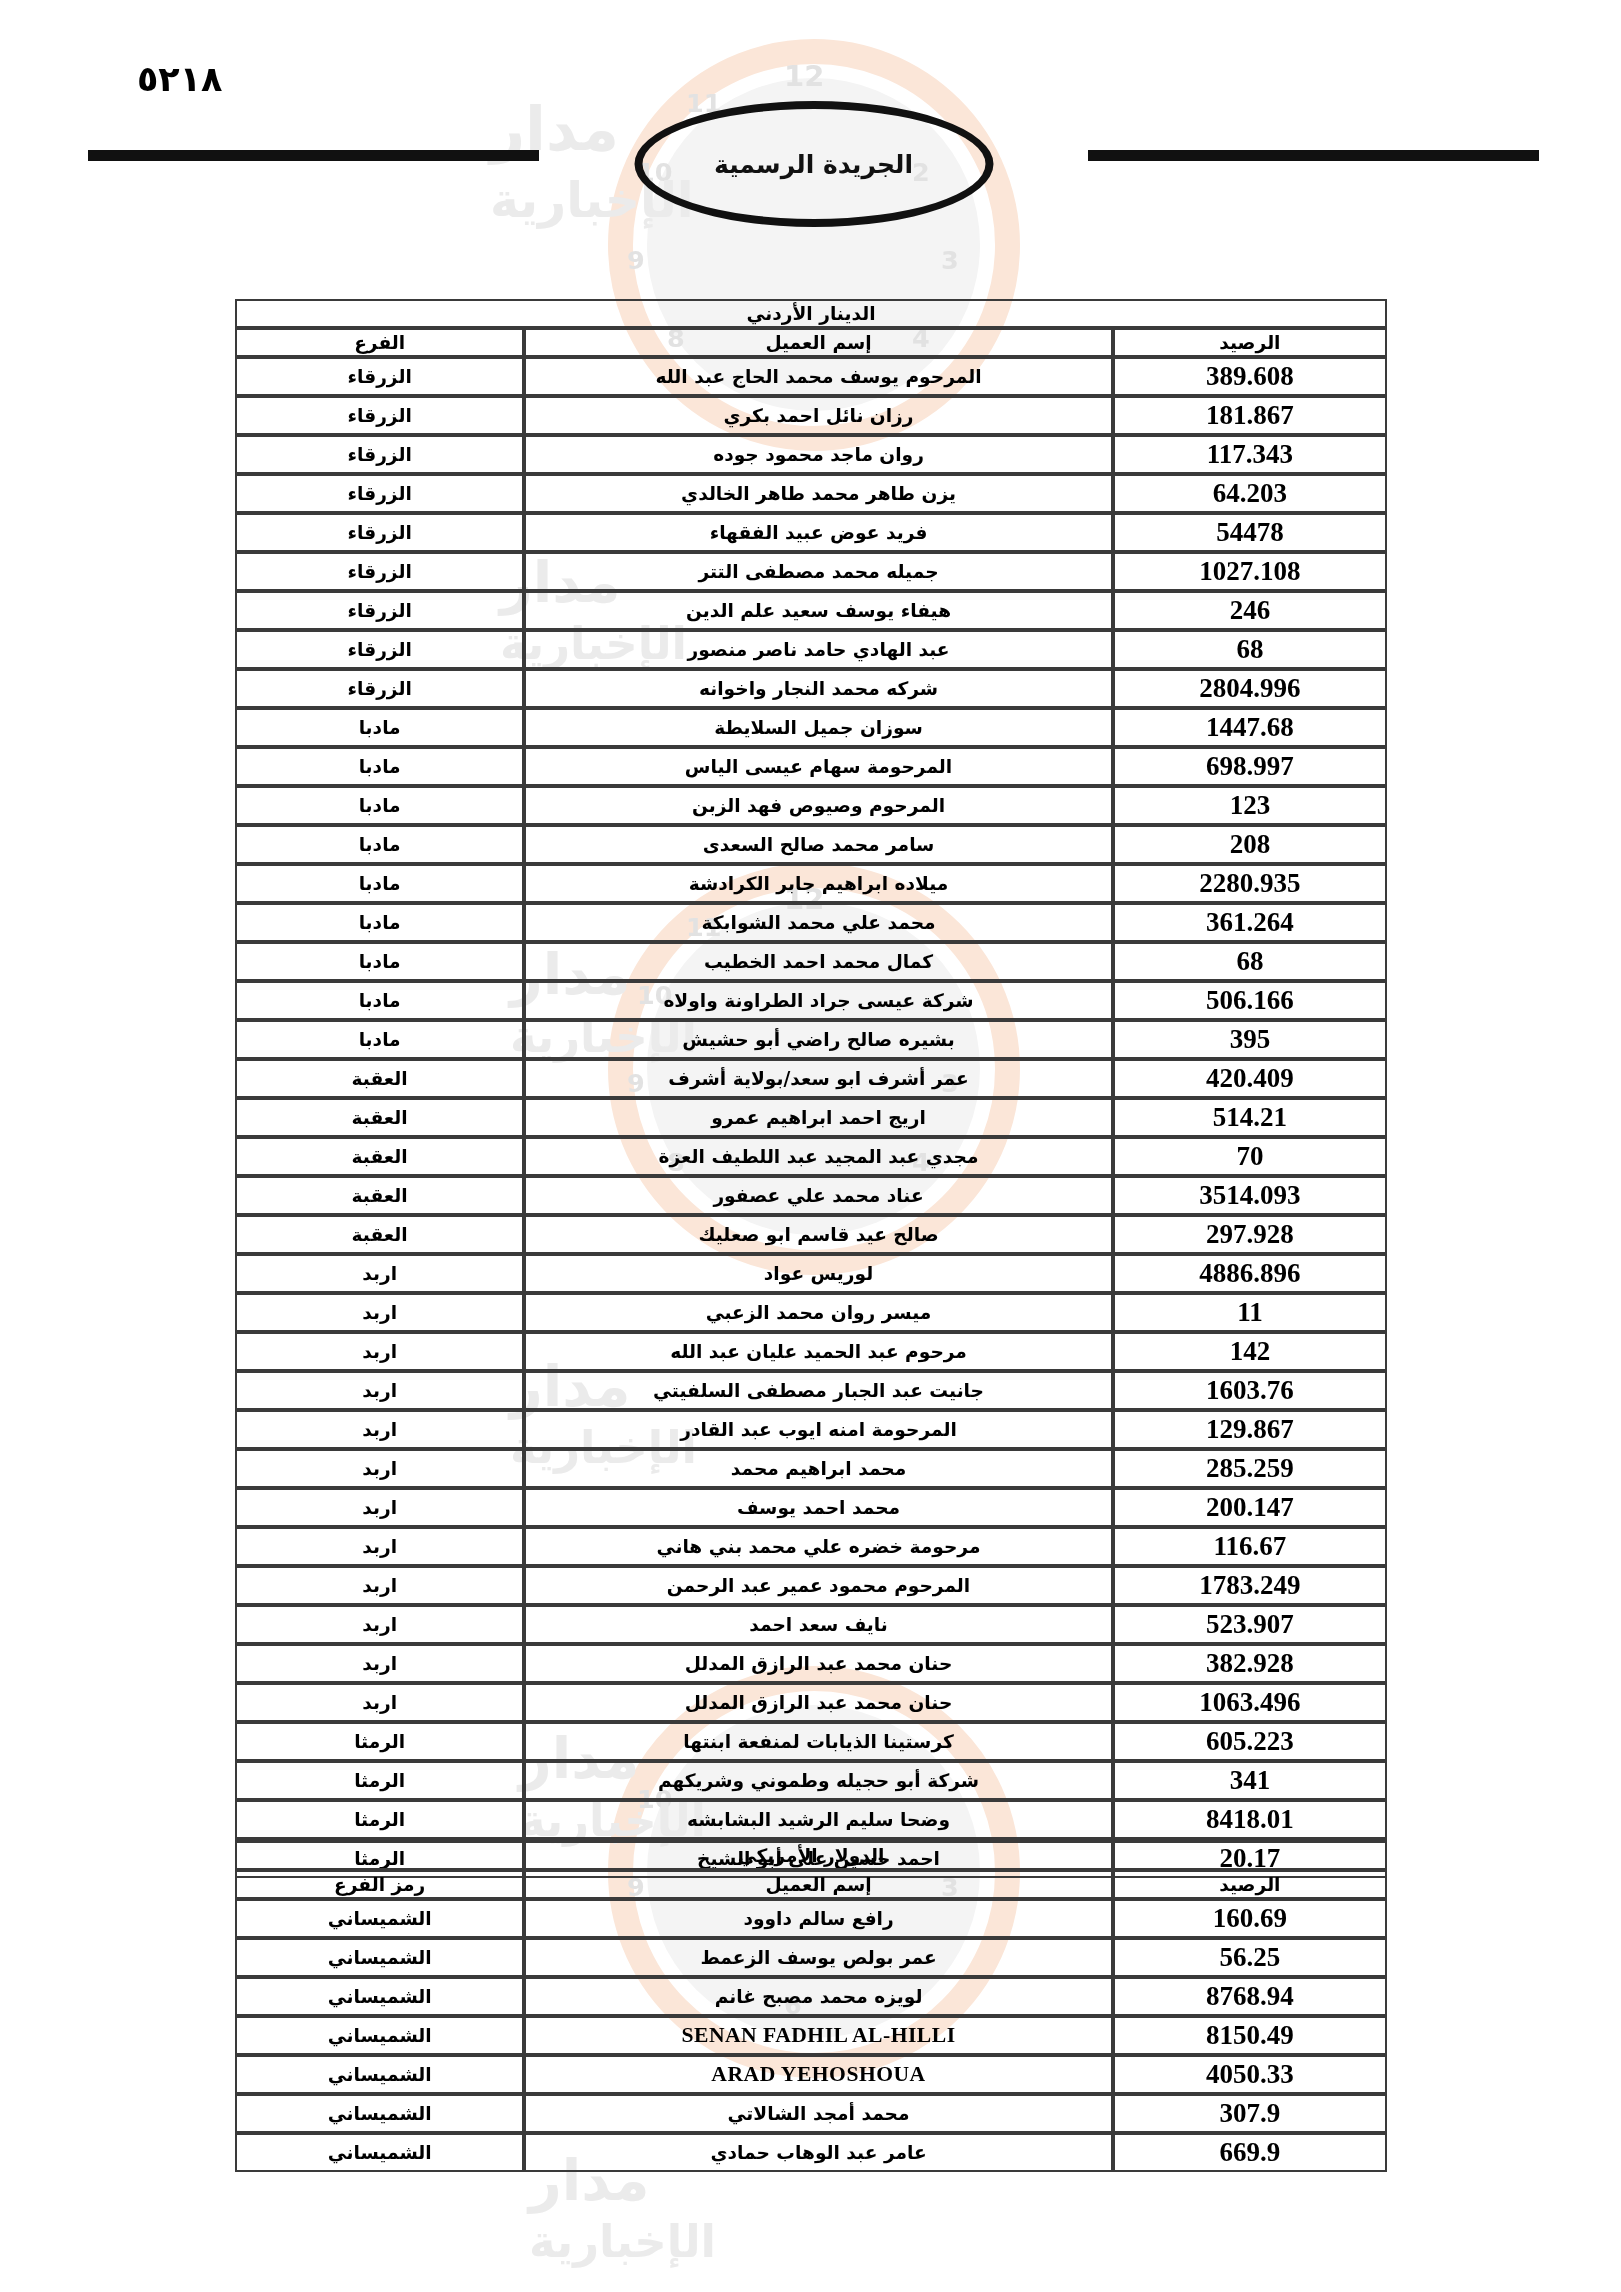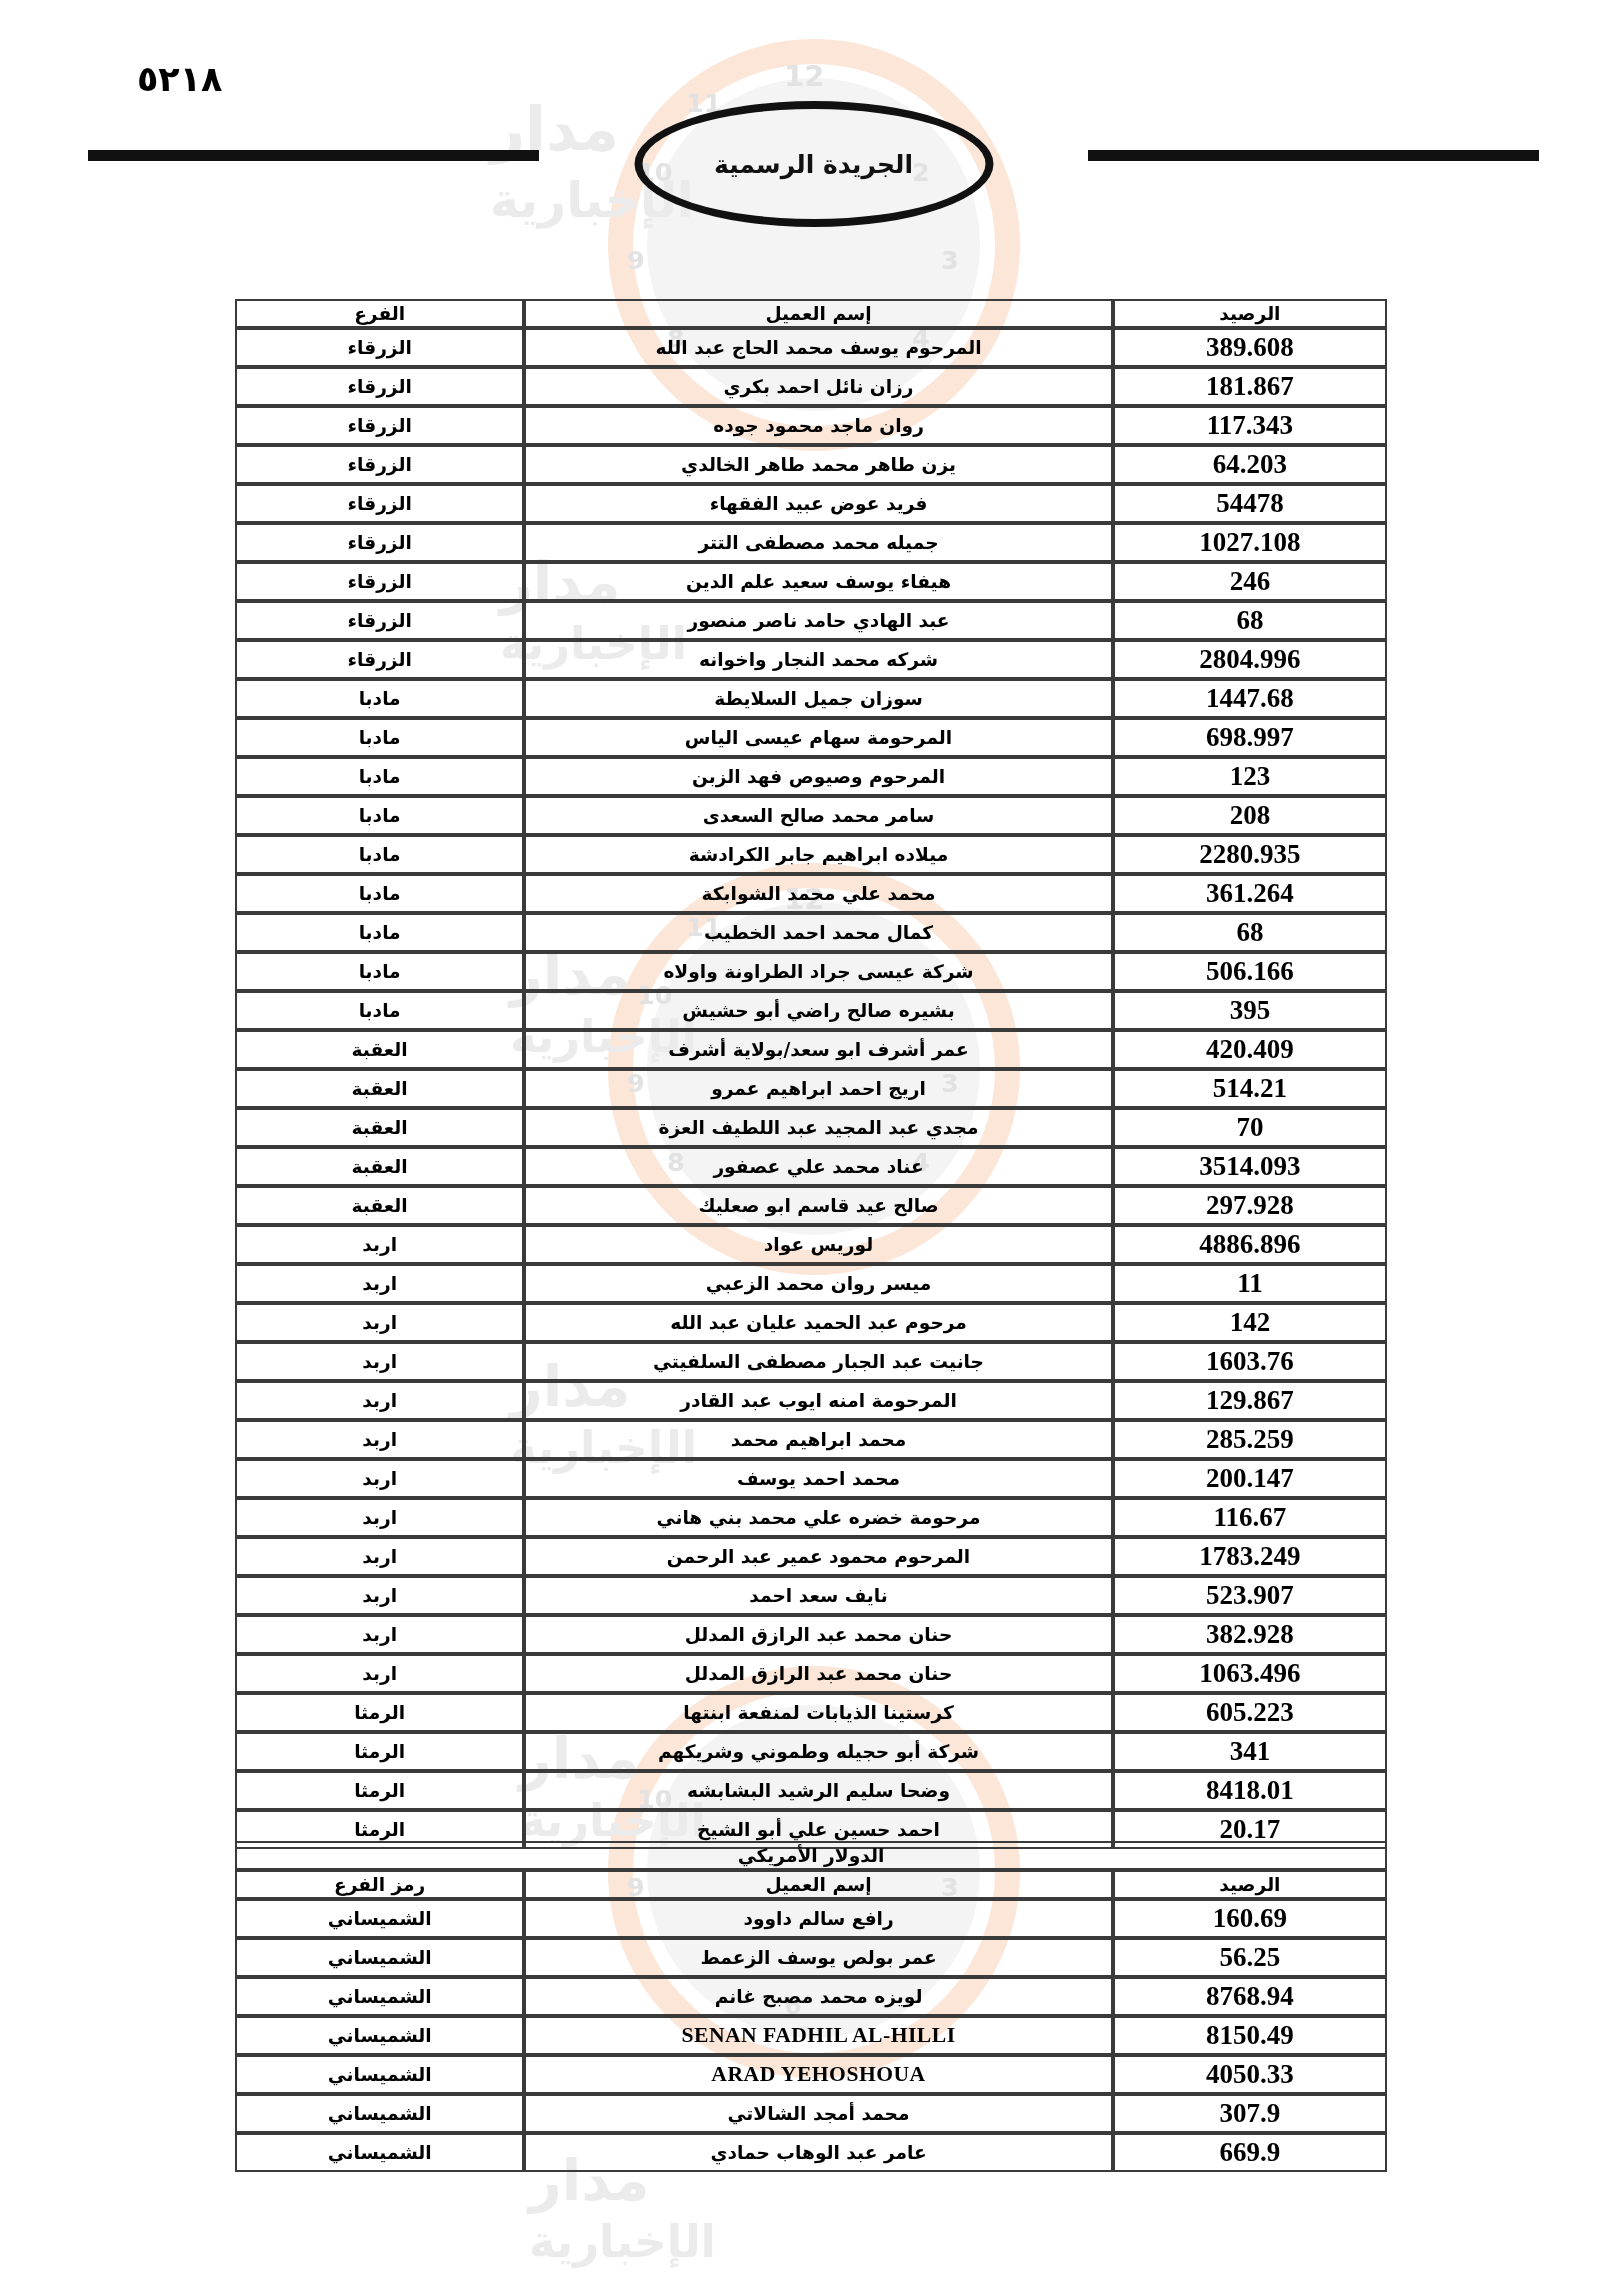--- a/index.html
+++ b/index.html
@@ -222,20 +222,23 @@
   </div>
 
   <div class="table-wrap" id="jod-table-wrap">
     <table class="gz">
       <colgroup>
         <col class="col-balance">
           <col class="col-name">
           <col class="col-branch">
       </colgroup>
       <tbody>
+        <tr class="currency-title">
+          <td colspan="3">الدينار الأردني</td>
+        </tr>
         <tr class="head-row">
           <td>الرصيد</td>
           <td>إسم العميل</td>
           <td>الفرع</td>
         </tr>
       <tr>
             <td class="amount">389.608</td>
             <td class="">المرحوم يوسف محمد الحاج عبد الله</td>
             <td>الزرقاء</td>
           </tr>

